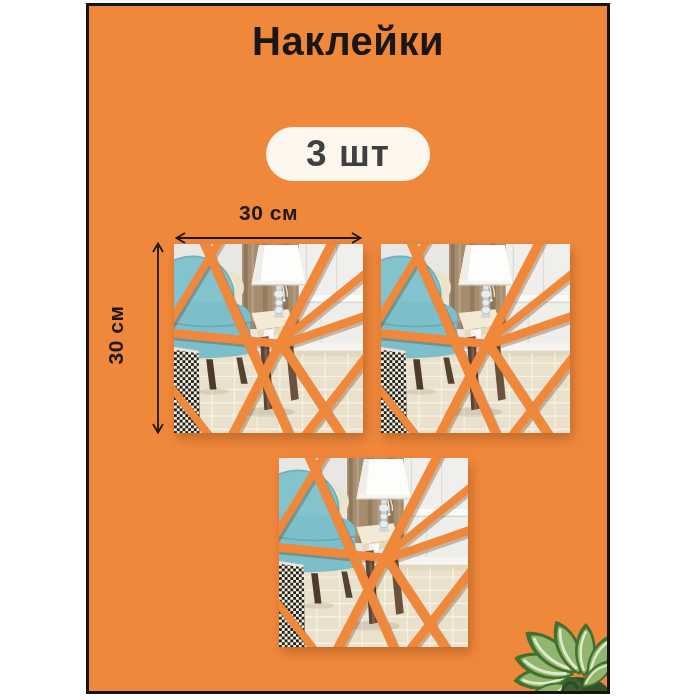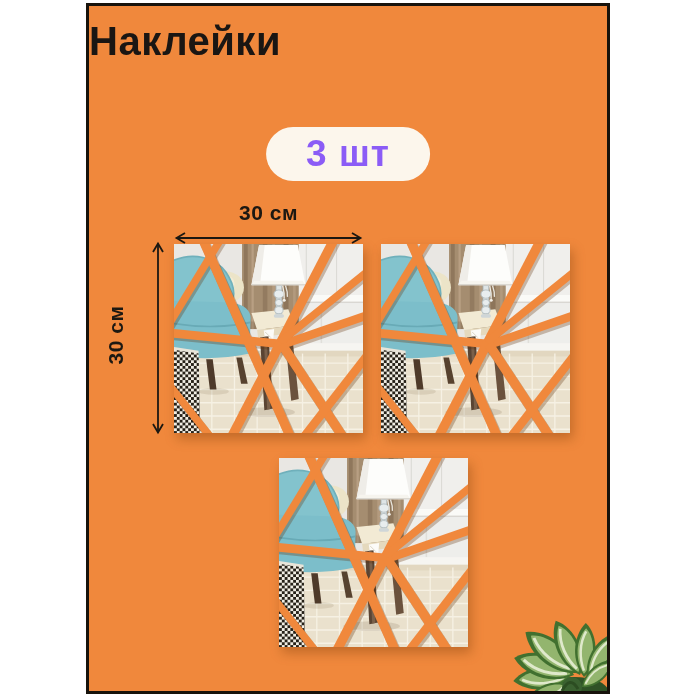--- a/index.html
+++ b/index.html
@@ -7,27 +7,27 @@
   body { background:#ffffff; font-family:"Liberation Sans", sans-serif; }
   .page { position:relative; width:700px; height:700px; background:#ffffff; overflow:hidden; }
 
   .card {
     position:absolute; left:86px; top:3px; width:524px; height:691px;
     background:#f0883c; border:3px solid #17130c; overflow:hidden;
   }
 
   .title {
     position:absolute; top:13px; left:0; width:100%;
-    text-align:left; color:#1a1613; font-weight:700;
+    text-align:center; color:#1a1613; font-weight:700;
     font-size:40px; line-height:44px; letter-spacing:.5px;
   }
 
   .badge {
     position:absolute; top:121px; left:50%; transform:translateX(-50%);
-    background:#fcf6ec; color:#8b5cf6; border-radius:28px;
+    background:#fcf6ec; color:#404040; border-radius:28px;
     padding:6px 40px; font-size:37px; font-weight:800; letter-spacing:1px;
     white-space:nowrap;
   }
 
   .dim-label {
     position:absolute; color:#1c1812; font-size:21px; font-weight:700; letter-spacing:.5px;
     text-align:center;
   }
   .dim-label.h { left:85px; width:189px; top:195px; }
   .dim-label.v { left:-28px; top:317px; width:110px; transform:rotate(-90deg); }

